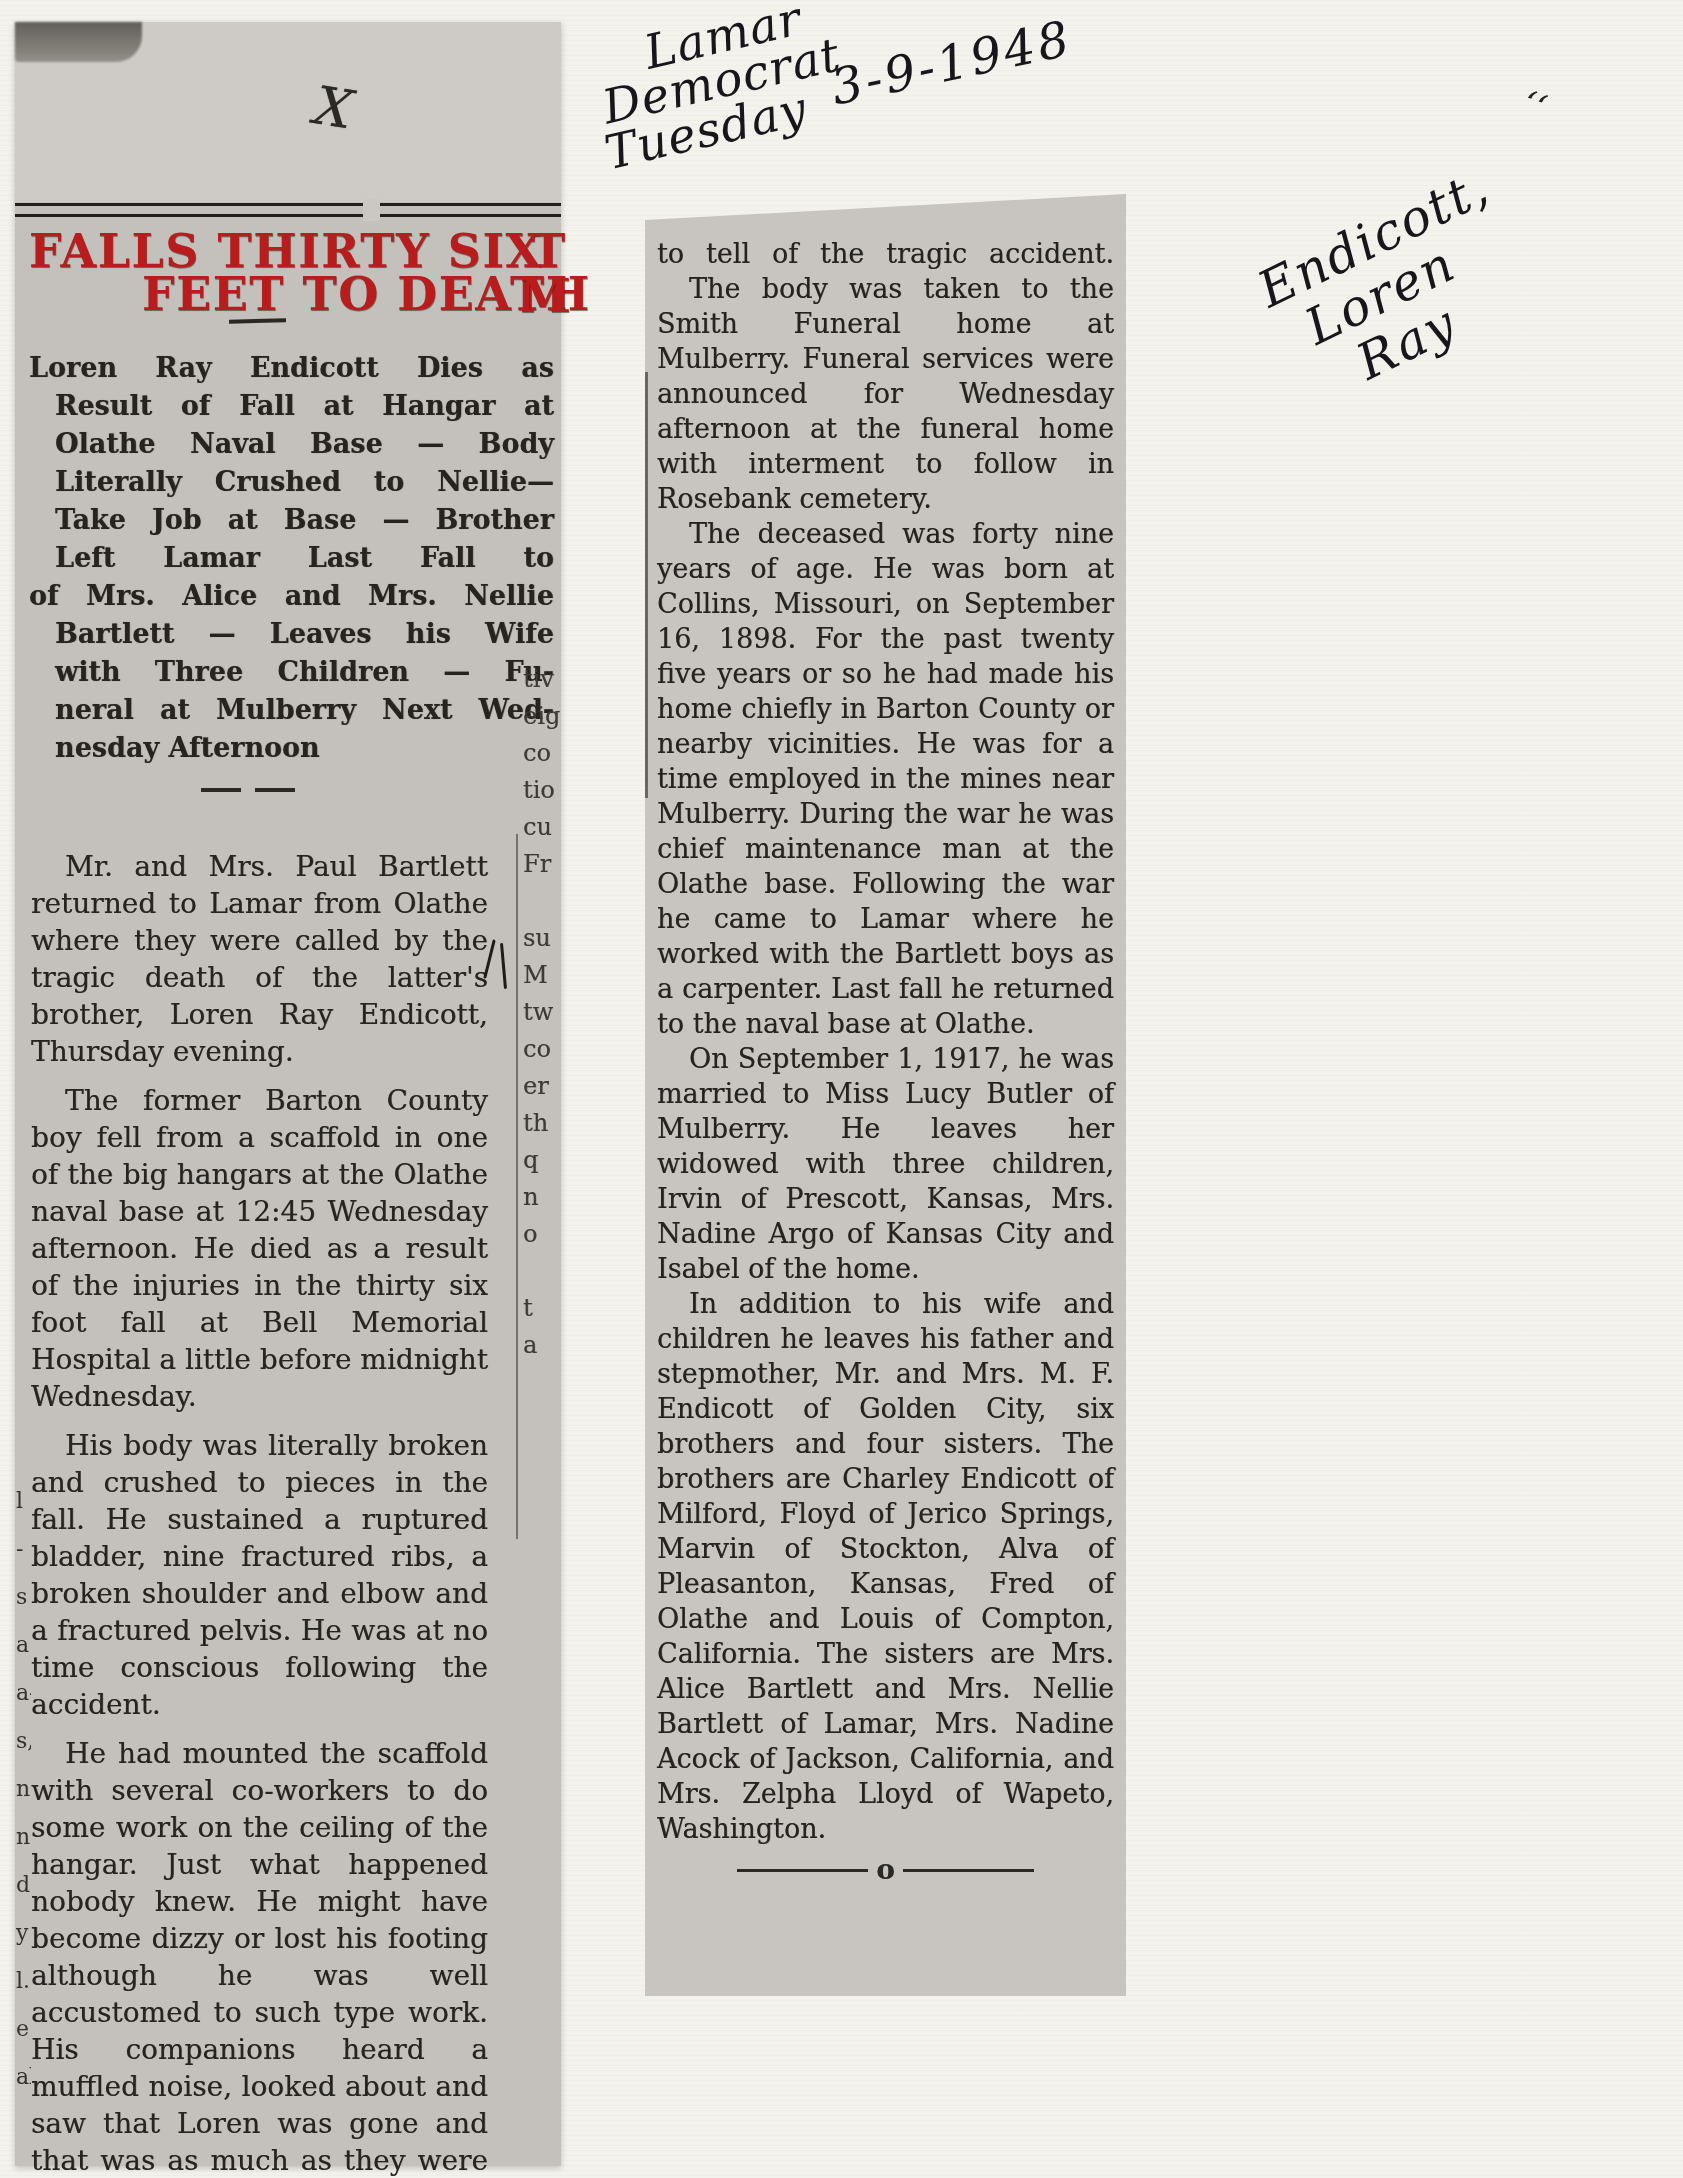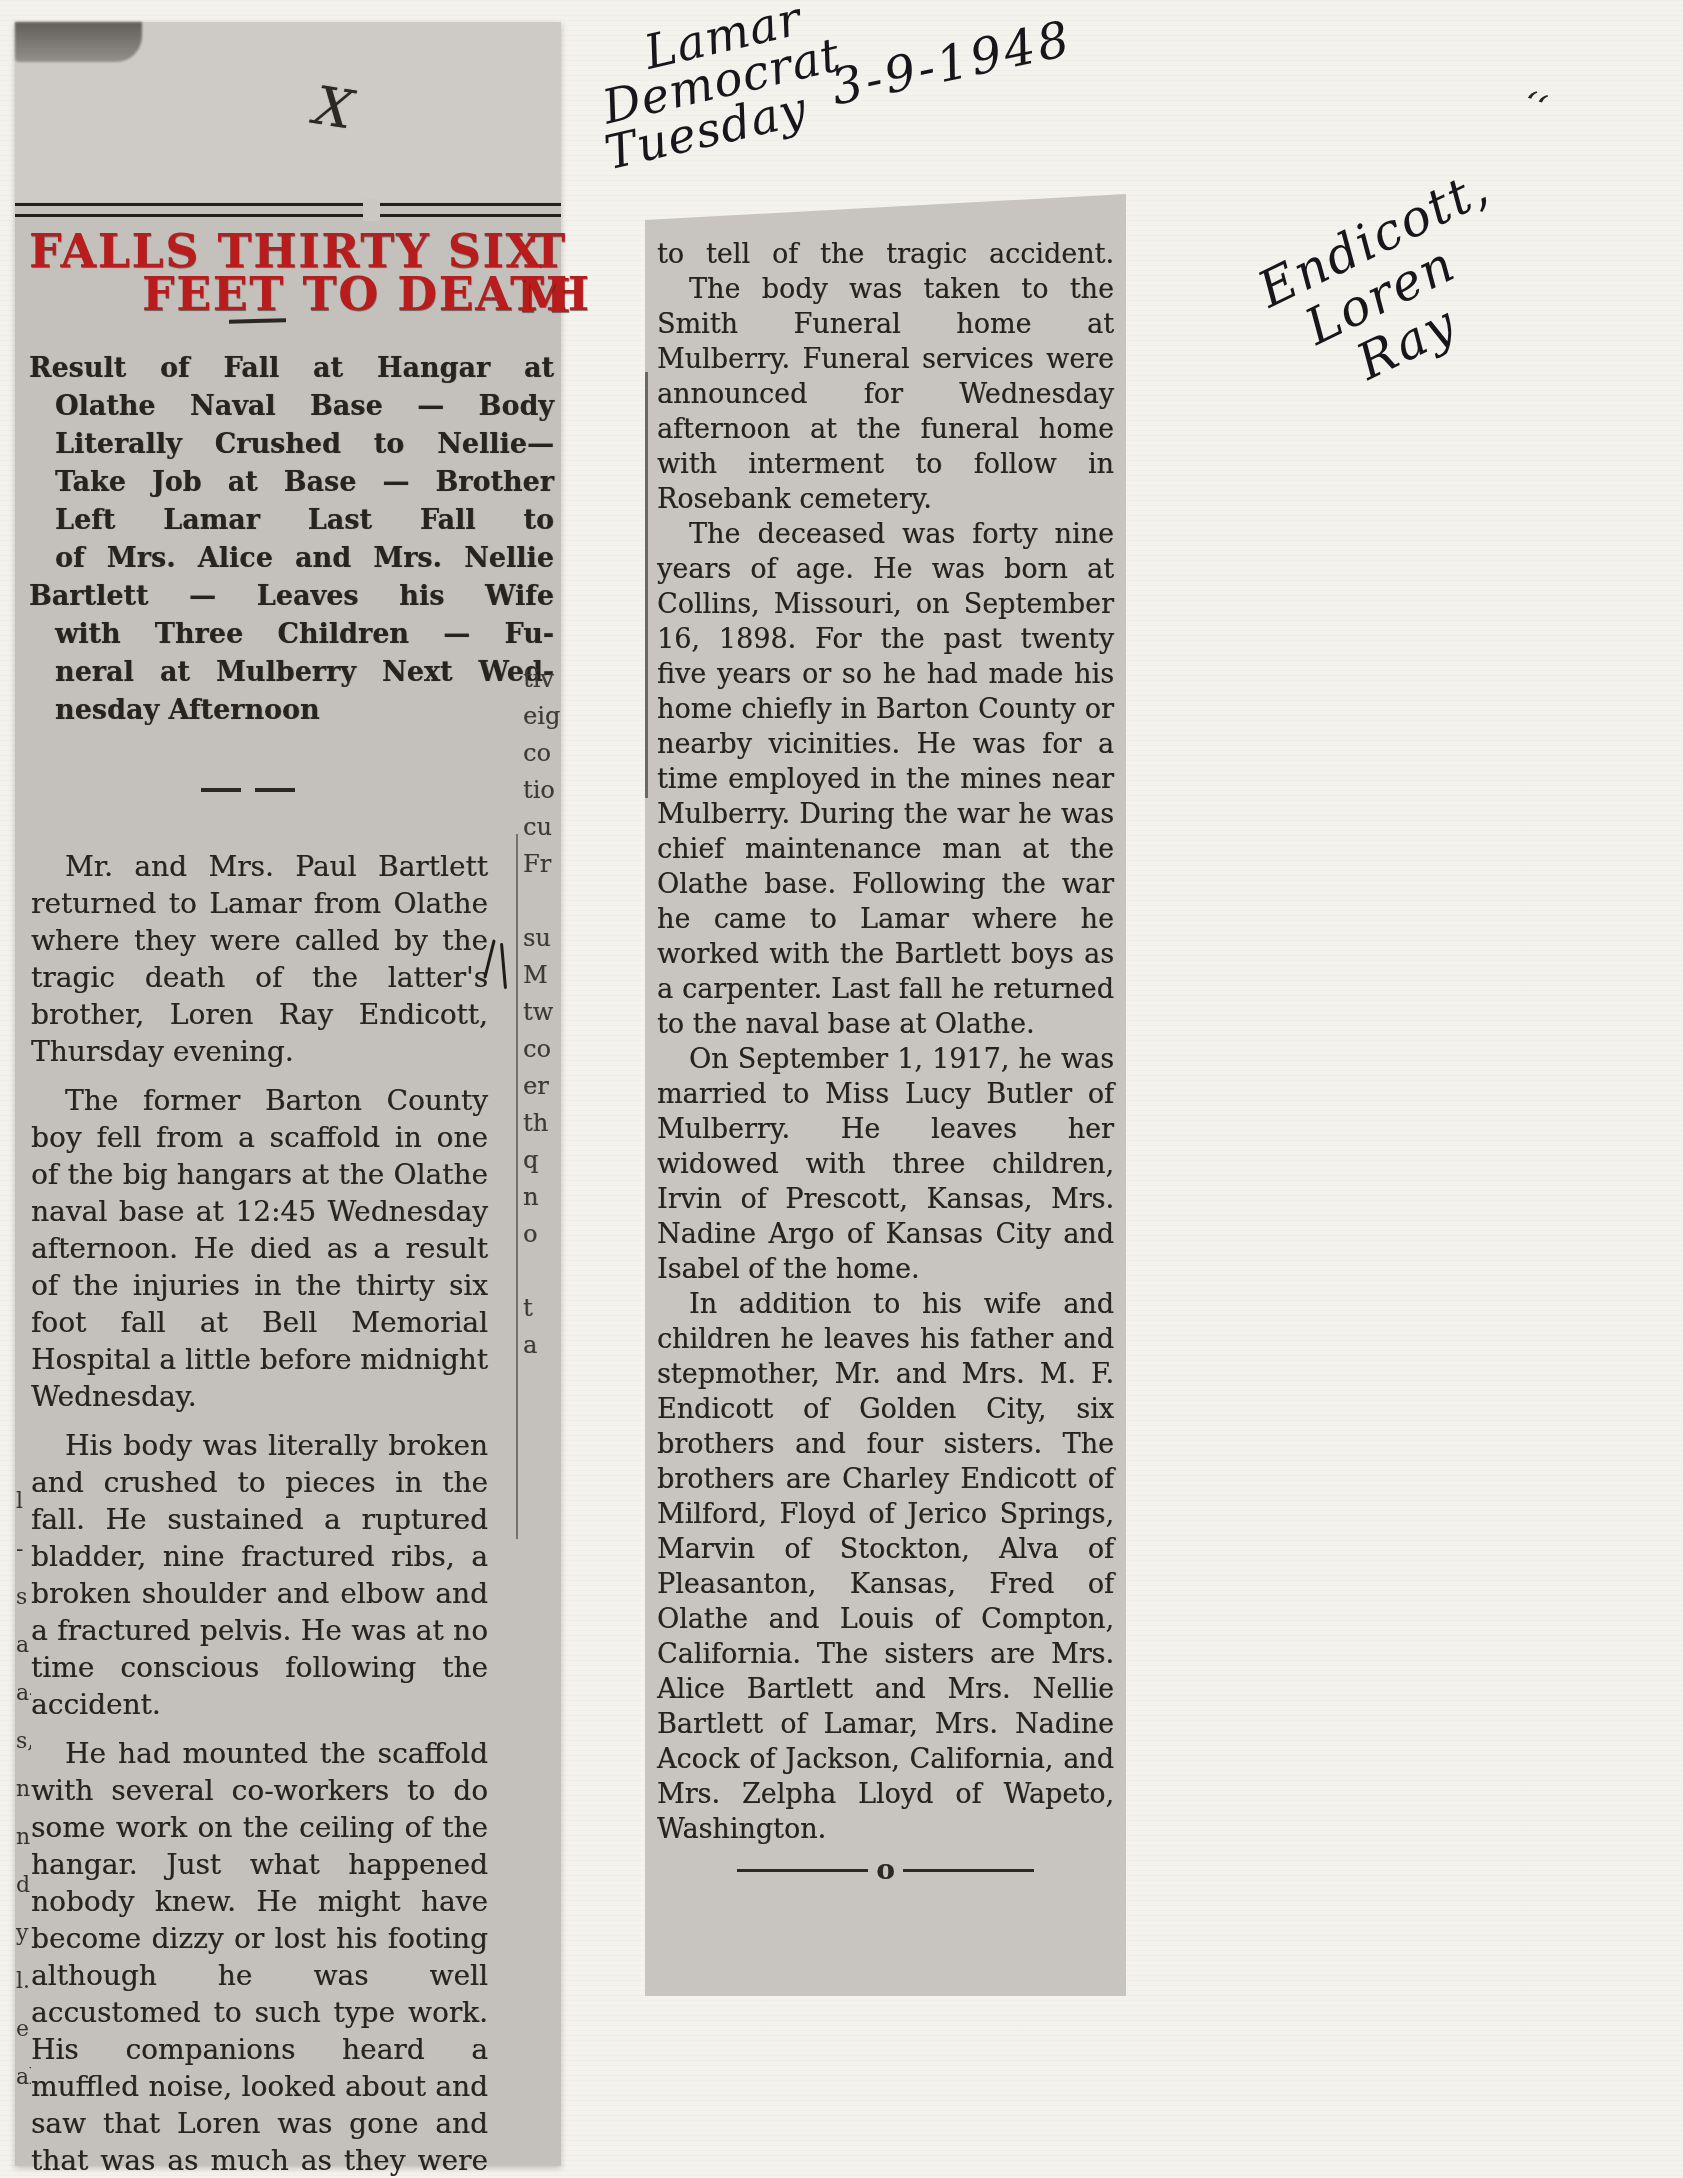--- a/index.html
+++ b/index.html
@@ -86,20 +86,21 @@
     <div class="x-mark">X</div>
 
     <div class="hl hl1">FALLS THIRTY SIX</div>
     <div class="hl hl2">FEET TO DEATH</div>
     <div class="hl frag-t">T</div>
     <div class="hl frag-m">M</div>
 
     <div class="dash-rule"></div>
 
     <div class="subhead">
+        <div>Loren Ray Endicott Dies as</div>
         <div>Result of Fall at Hangar at</div>
         <div>Olathe Naval Base — Body</div>
         <div>Literally Crushed to Nellie—</div>
         <div>Take Job at Base — Brother</div>
         <div>Left Lamar Last Fall to</div>
         <div>of Mrs. Alice and Mrs. Nellie</div>
         <div>Bartlett — Leaves his Wife</div>
         <div>with Three Children — Fu-</div>
         <div>neral at Mulberry Next Wed-</div>
         <div>nesday Afternoon</div>

